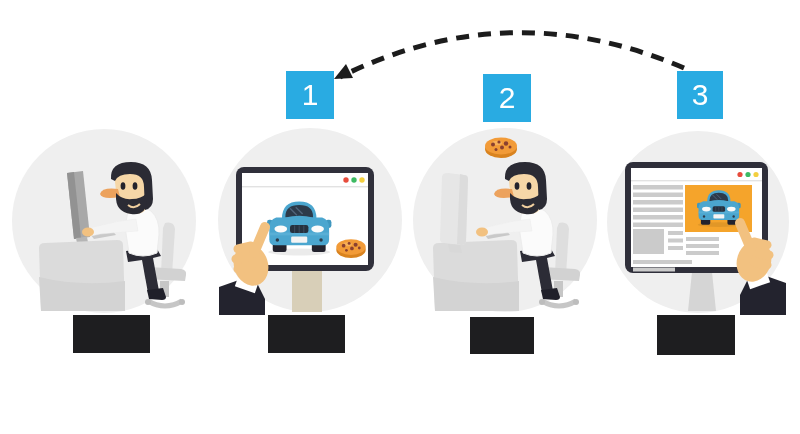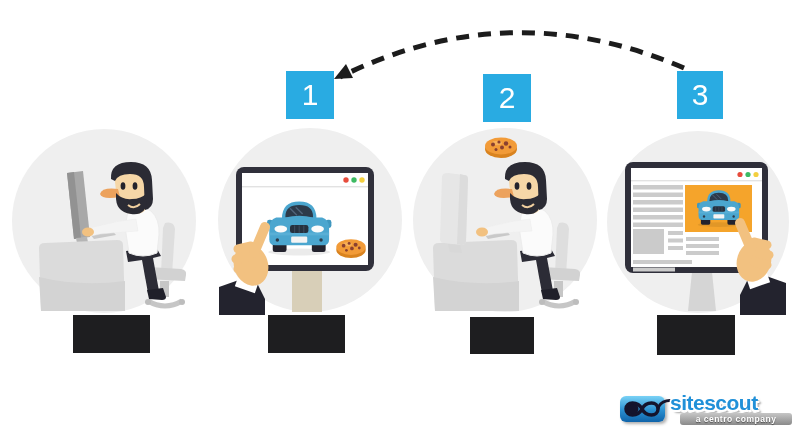--- a/index.html
+++ b/index.html
@@ -205,24 +205,14 @@
       <use href="#def-car" transform="translate(97,63) scale(0.78)"></use>
     </g>
     <use href="#def-hand" transform="translate(140,96) scale(-1,1)"></use>
   </svg>
 
   <div class="caption-box" style="left:73px;top:315px;width:77px;height:38px;"></div>
   <div class="caption-box" style="left:268px;top:315px;width:77px;height:38px;"></div>
   <div class="caption-box" style="left:470px;top:317px;width:64px;height:37px;"></div>
   <div class="caption-box" style="left:657px;top:315px;width:78px;height:40px;"></div>
 
-  <div class="logo">
-    <div class="logo-badge"></div>
-    <svg class="logo-swoosh" width="80" height="38" viewBox="0 0 80 38">
-      <circle cx="18" cy="19" r="6.5" fill="#14142c"></circle>
-      <path d="M 12 19 C 12 11 24 11 28 19 C 32 27 44 27 44 19 C 44 11 32 11 28 19 C 24 27 12 27 12 19 Z" fill="none" stroke="#14142c" stroke-width="3.5"></path>
-      <path d="M 44 19 C 46 10 58 8 64 14" fill="none" stroke="#14142c" stroke-width="3"></path>
-    </svg>
-    <div class="brand">sitescout</div>
-    <div class="tagline">a centro company</div>
-  </div>
 
 </div>
 
 </body></html>

